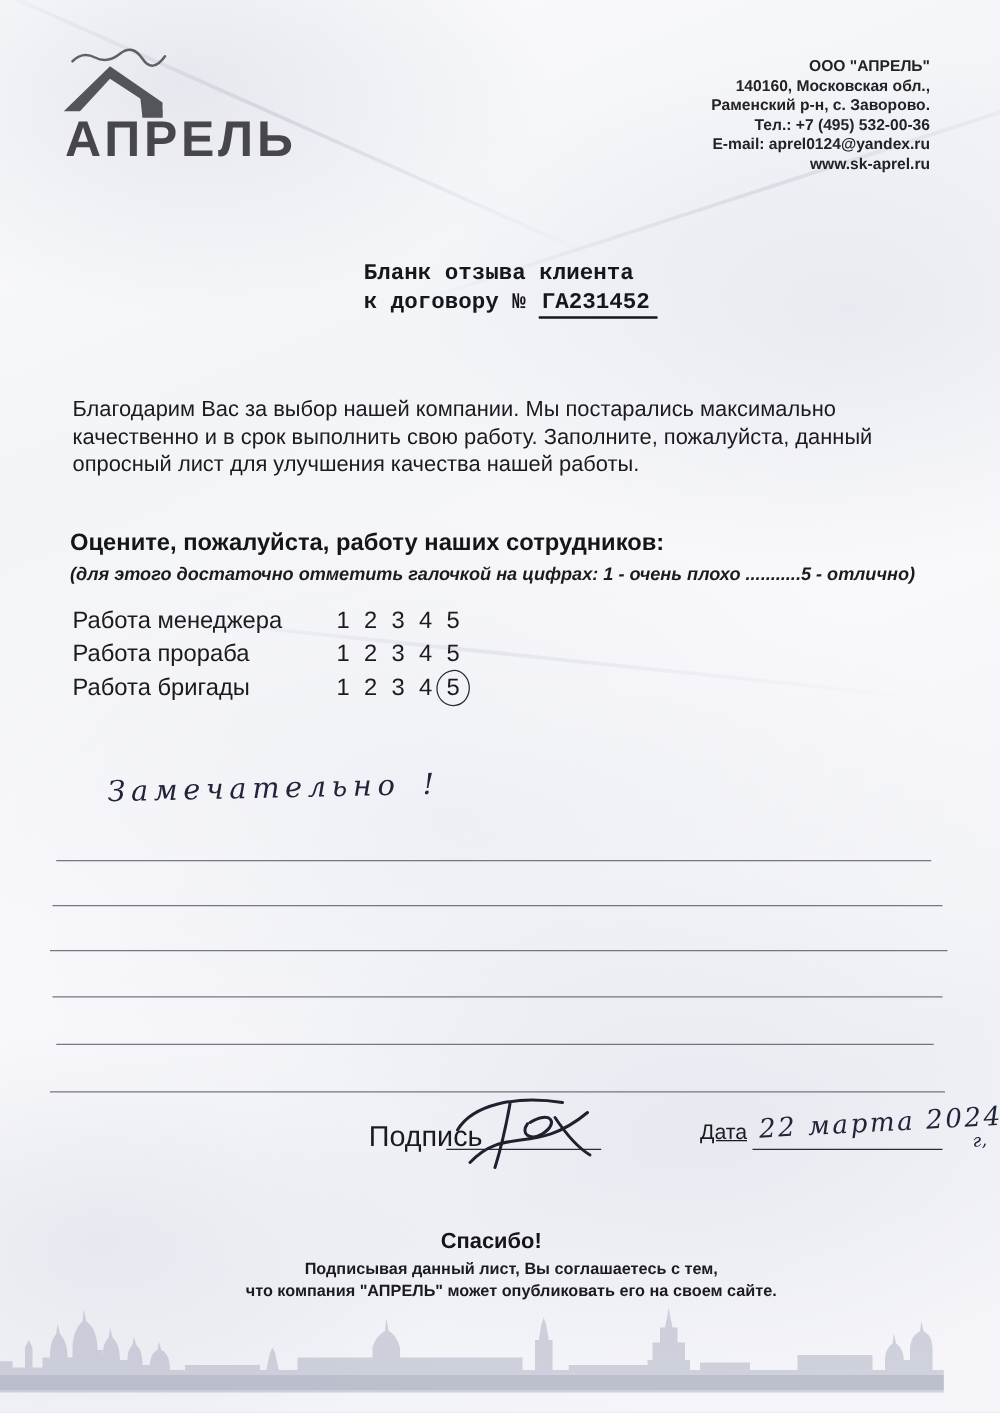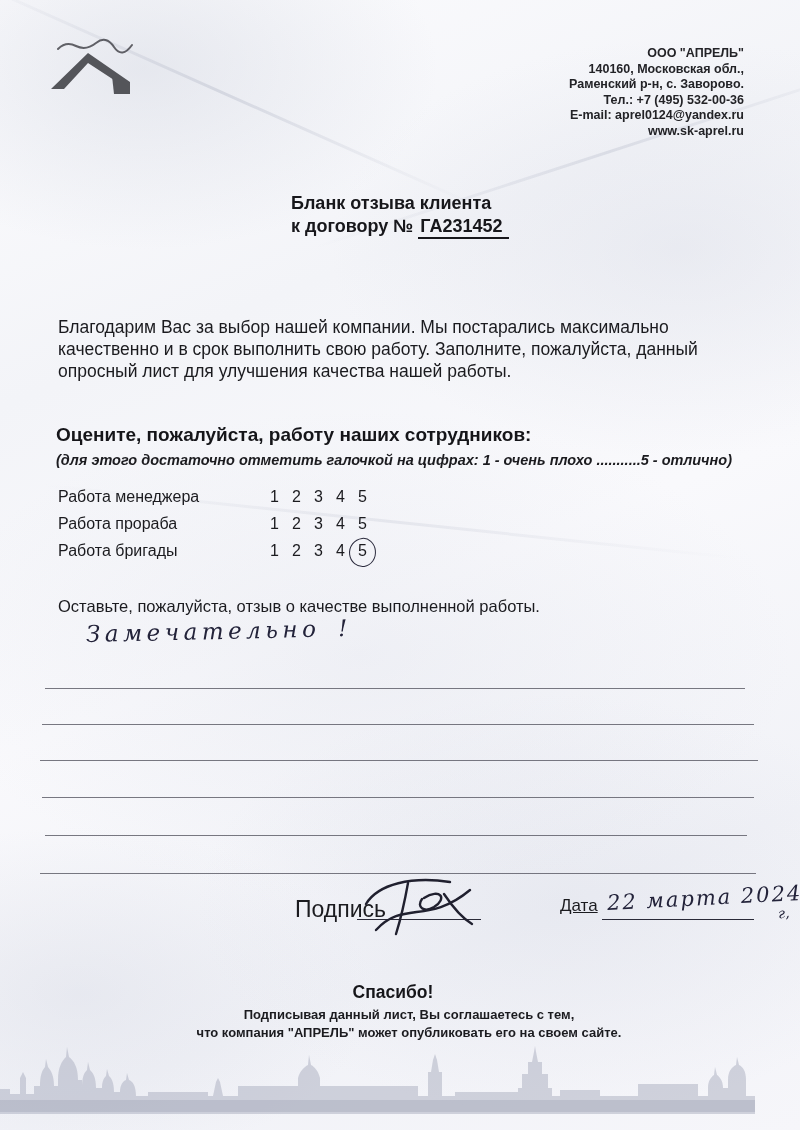--- a/index.html
+++ b/index.html
@@ -20,31 +20,31 @@
   .crease-2{left:300px;top:150px;width:620px;height:3px;background:linear-gradient(90deg,transparent,rgba(172,177,194,.30),transparent);transform:rotate(-18deg);}
   .crease-3{left:40px;top:520px;width:700px;height:3px;background:linear-gradient(90deg,transparent,rgba(175,180,196,.22),transparent);transform:rotate(6deg);}
 
   
   .scribble-svg{position:absolute;left:56px;top:38px;}
   .roof-svg{position:absolute;left:50px;top:46px;}
   .brand{position:absolute;left:52px;top:90px;font-size:40px;font-weight:bold;letter-spacing:3px;color:#46464b;}
   .contact{position:absolute;right:56px;top:46px;text-align:right;font-size:12.5px;font-weight:600;line-height:15.6px;color:#232327;}
 
   
-  .title{position:absolute;left:291px;top:192px;font-size:18px;font-weight:bold;line-height:23px;color:#17171b;}
+  .title{position:absolute;left:291px;top:208px;font-size:18px;font-weight:bold;line-height:23px;color:#17171b;font-family:Liberation Mono, monospace;}
   .contract-num{border-bottom:2px solid #17171b;padding:0 6px 1px 2px;}
 
   .greeting{position:absolute;left:0;right:0;top:284px;text-align:center;font-size:16px;font-weight:bold;font-style:italic;color:#1b1b1f;}
 
   .intro{position:absolute;left:58px;top:317px;width:702px;font-size:17.5px;line-height:21.8px;color:#1b1b1f;}
 
   .rate-heading{position:absolute;left:56px;top:424px;font-size:19px;font-weight:bold;color:#151519;}
   .rate-note{position:absolute;left:56px;top:452px;font-size:14.5px;font-weight:bold;font-style:italic;color:#1b1b1f;}
 
-  .ratings{position:absolute;left:58px;top:483px;font-size:16px;color:#1b1b1f;}
+  .ratings{position:absolute;left:58px;top:483px;font-size:19px;color:#1b1b1f;}
   .rating-row{display:flex;align-items:center;height:27px;}
   .rating-label{width:210px;}
   .nums{display:flex;}
   .num{width:13px;text-align:center;margin-right:9px;position:relative;}
   .num.circled::after{
     content:"";position:absolute;left:-7px;top:-4px;width:25px;height:27px;
     border:1.8px solid #2a2a3c;border-radius:55% 45% 50% 50% / 52% 48% 52% 48%;
     transform:rotate(-7deg);
   }
 
@@ -84,20 +84,21 @@
   <div class="crease crease-2"></div>
   <div class="crease crease-3"></div>
 
   <svg class="scribble-svg" width="78" height="16" viewBox="0 0 78 16">
     <path d="M2 11 Q10 3 20 8 T40 5 T58 9 T76 7" fill="none" stroke="#3d3d44" stroke-width="2" stroke-linecap="round" opacity=".8"></path>
   </svg>
   <svg class="roof-svg" width="96" height="50" viewBox="0 0 96 50">
     <path d="M1 43 L38 7 L80 36 L80 20 L80 48 L64 48 L64 34 L38 17 L14 43 Z" fill="#54555a"></path>
     <path d="M62 30 L80 42 L80 48 L64 48 Z" fill="#54555a"></path>
   </svg>
+  <div class="brand">АПРЕЛЬ</div>
 
   <div class="contact">
     <div>ООО "АПРЕЛЬ"</div>
     <div>140160, Московская обл.,</div>
     <div>Раменский р-н, с. Заворово.</div>
     <div>Тел.: +7 (495) 532-00-36</div>
     <div>E-mail: aprel0124@yandex.ru</div>
     <div>www.sk-aprel.ru</div>
   </div>
 
@@ -141,21 +142,20 @@
       <span class="nums">
         <span class="num">1</span>
         <span class="num">2</span>
         <span class="num">3</span>
         <span class="num">4</span>
         <span class="num circled">5</span>
       </span>
     </div>
   </div>
 
-  <div class="prompt">Оставьте, пожалуйста, отзыв о качестве выполненной работы.</div>
   <div class="hw hw-review">Замечательно !</div>
 
   <div class="rule"></div>
   <div class="rule r2"></div>
   <div class="rule r3"></div>
   <div class="rule r4"></div>
   <div class="rule r5"></div>
   <div class="rule r6"></div>
   <div class="rule r7"></div>
 

